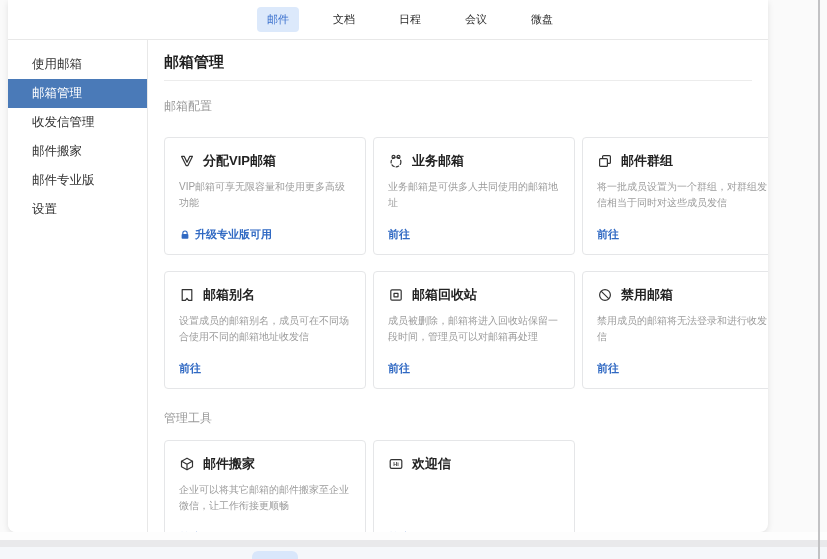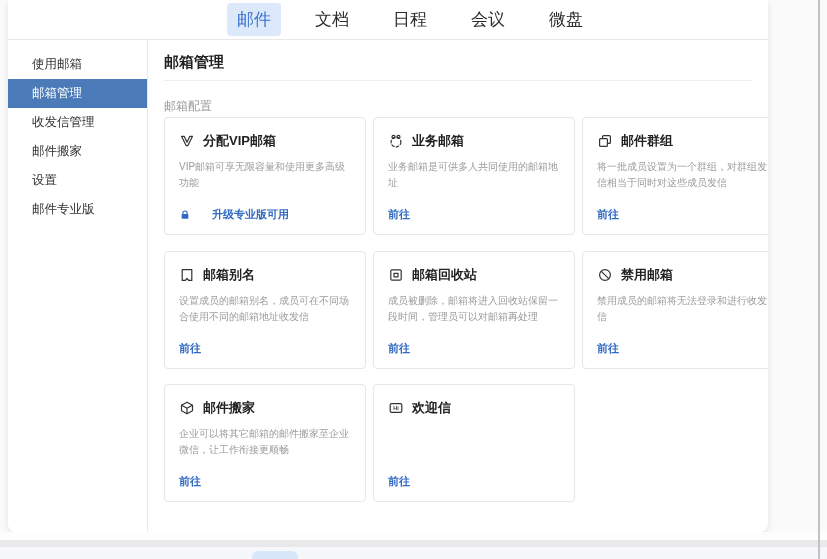--- a/index.html
+++ b/index.html
@@ -10,50 +10,50 @@
   
   #app-window { position:absolute; left:8px; top:0; width:760px; height:532px;
     background:#fff; overflow:hidden; border-radius:0 0 8px 8px;
     box-shadow:0 2px 6px rgba(0,0,0,.10); }
 
   
   #topbar { position:absolute; left:0; top:0; width:100%; height:40px;
     border-bottom:1px solid #e8e8e8; display:flex; align-items:center;
     justify-content:center; }
   #tab-group { display:flex; gap:24px; transform:translateX(22px); }
-  .tab { font-size:17px; color:#2d2d2d; padding:5px 10px; border-radius:4px;
+  .tab { font-size:11px; color:#2d2d2d; padding:5px 10px; border-radius:4px;
     cursor:pointer; white-space:nowrap; }
   .tab.active { background:#dce9fb; color:#3a70cd; }
 
   
   #sidebar { position:absolute; left:0; top:40px; bottom:0; width:140px;
     background:#fff; border-right:1px solid #e8e8e8; padding-top:10px; }
   .side-item { height:29px; line-height:29px; padding-left:24px; font-size:12.5px;
     color:#333; cursor:pointer; white-space:nowrap; }
   .side-item.active { background:#4a7ab8; color:#fff; }
 
   
   #content { position:absolute; left:140px; top:40px; right:0; bottom:0;
     padding:12px 0 0 16px; overflow:visible; }
   #page-title { font-size:15px; font-weight:bold; color:#1f1f1f; line-height:20px; }
   #title-divider { height:1px; background:#ececec; margin:8px 16px 0 0; }
   .section-label { font-size:12px; color:#999; line-height:14px; margin-top:18px; }
-  .section-label + .card-grid { margin-top:4px; }
+  .section-label + .card-grid { margin-top:24px; }
   .card-grid { width:627px; display:flex; flex-wrap:wrap; gap:16px 7px; }
   .section-block + .section-block .section-label { margin-top:22px; }
   .section-block:nth-child(2) .card-grid { margin-top:15px; }
 
   .card { width:202px; height:118px; background:#fff; border:1px solid #e5e6e8;
     border-radius:4px; position:relative; padding:14px; cursor:pointer; }
   .card-head { display:flex; align-items:center; gap:8px; }
   .card-icon { width:16px; height:16px; flex:0 0 16px; }
   .card-title { font-size:13px; font-weight:bold; color:#222; white-space:nowrap; }
   .card-desc { font-size:10px; color:#9c9c9c; line-height:16px; margin-top:9px; }
   .card-action { position:absolute; left:14px; bottom:12px; font-size:11px;
-    font-weight:bold; color:#3069c3; display:flex; align-items:center; gap:21px;
+    font-weight:bold; color:#3069c3; display:flex; align-items:center; gap:4px;
     cursor:pointer; }
   .card-action svg { width:12px; height:12px; }
 
   
   #bottom-strip-white { position:absolute; left:0; top:532px; width:100%; height:8px;
     background:#fdfdfd; }
   #bottom-band { position:absolute; left:0; top:540px; width:100%; height:7px;
     background:#e9e9eb; }
   #bottom-area { position:absolute; left:0; top:547px; width:100%; height:12px;
     background:#f5f7fa; }
@@ -77,22 +77,22 @@
           <div class="tab">会议</div>
           <div class="tab">微盘</div>
         </div>
     </div>
 
     <div id="sidebar">
         <div class="side-item">使用邮箱</div>
         <div class="side-item active">邮箱管理</div>
         <div class="side-item">收发信管理</div>
         <div class="side-item">邮件搬家</div>
+        <div class="side-item">邮件专业版</div>
         <div class="side-item">设置</div>
-        <div class="side-item">邮件专业版</div>
       </div>
 
     <div id="content">
       <div id="page-title">邮箱管理</div>
       <div id="title-divider"></div>
       <div id="sections">
           <div class="section-block">
             <div class="section-label">邮箱配置</div>
             <div class="card-grid">
               <div class="card">
@@ -172,20 +172,21 @@
                   <span class="card-title">禁用邮箱</span>
                 </div>
                 <div class="card-desc">禁用成员的邮箱将无法登录和进行收发信</div>
                 <div class="card-action">
                   <span>前往</span>
                 </div>
               </div>
             </div>
           </div>
           <div class="section-block">
+            <div class="section-label">管理工具</div>
             <div class="card-grid">
               <div class="card">
                 <div class="card-head">
                   <svg class="card-icon" viewBox="0 0 16 16" xmlns="http://www.w3.org/2000/svg">
                     <path d="M8 2.2 L13.5 5.2 V10.8 L8 13.8 L2.5 10.8 V5.2 Z" fill="none" stroke="#333" stroke-width="1.2" stroke-linejoin="round" stroke-linecap="round"></path>
                     <path d="M2.7 5.3 L8 8.2 L13.3 5.3 M8 8.2 V13.5" fill="none" stroke="#333" stroke-width="1.2" stroke-linejoin="round" stroke-linecap="round"></path>
                   </svg>
                   <span class="card-title">邮件搬家</span>
                 </div>
                 <div class="card-desc">企业可以将其它邮箱的邮件搬家至企业微信，让工作衔接更顺畅</div>

